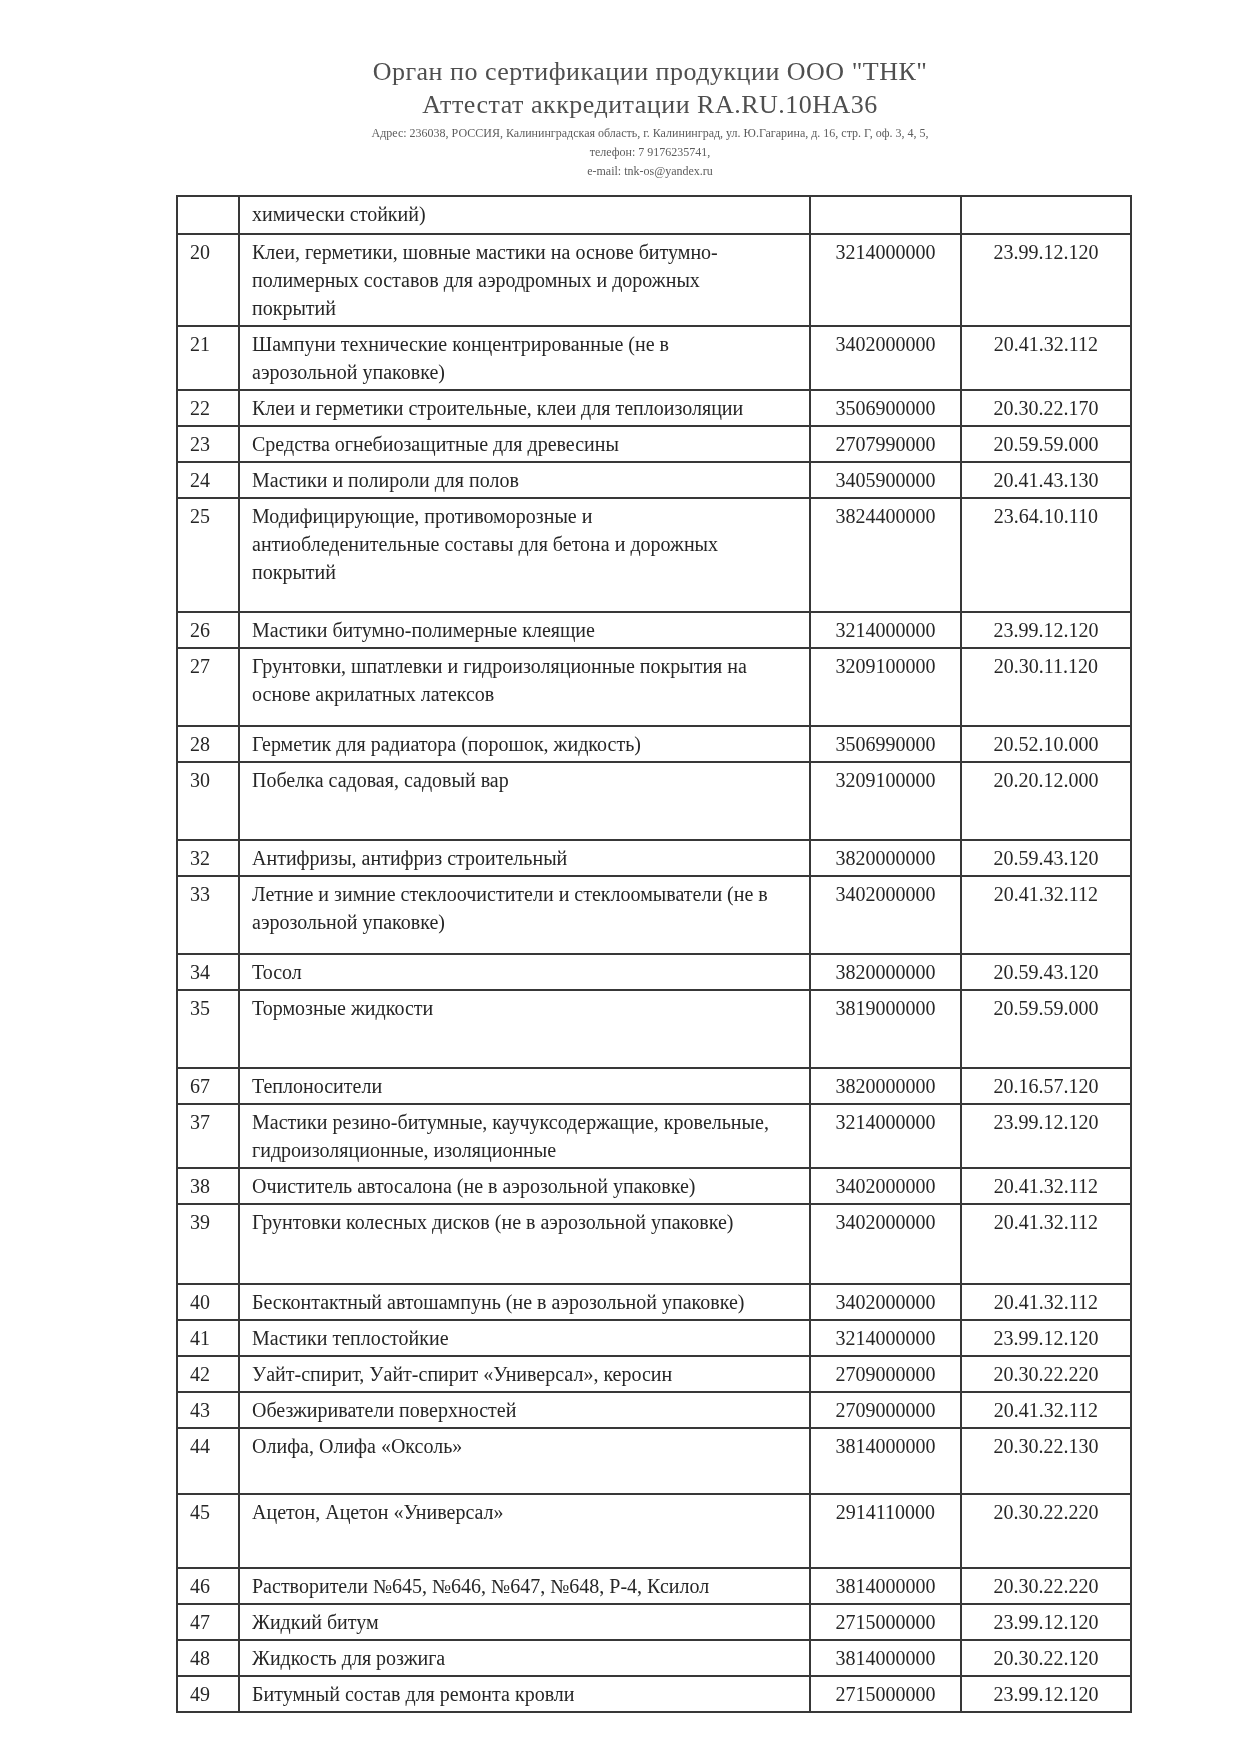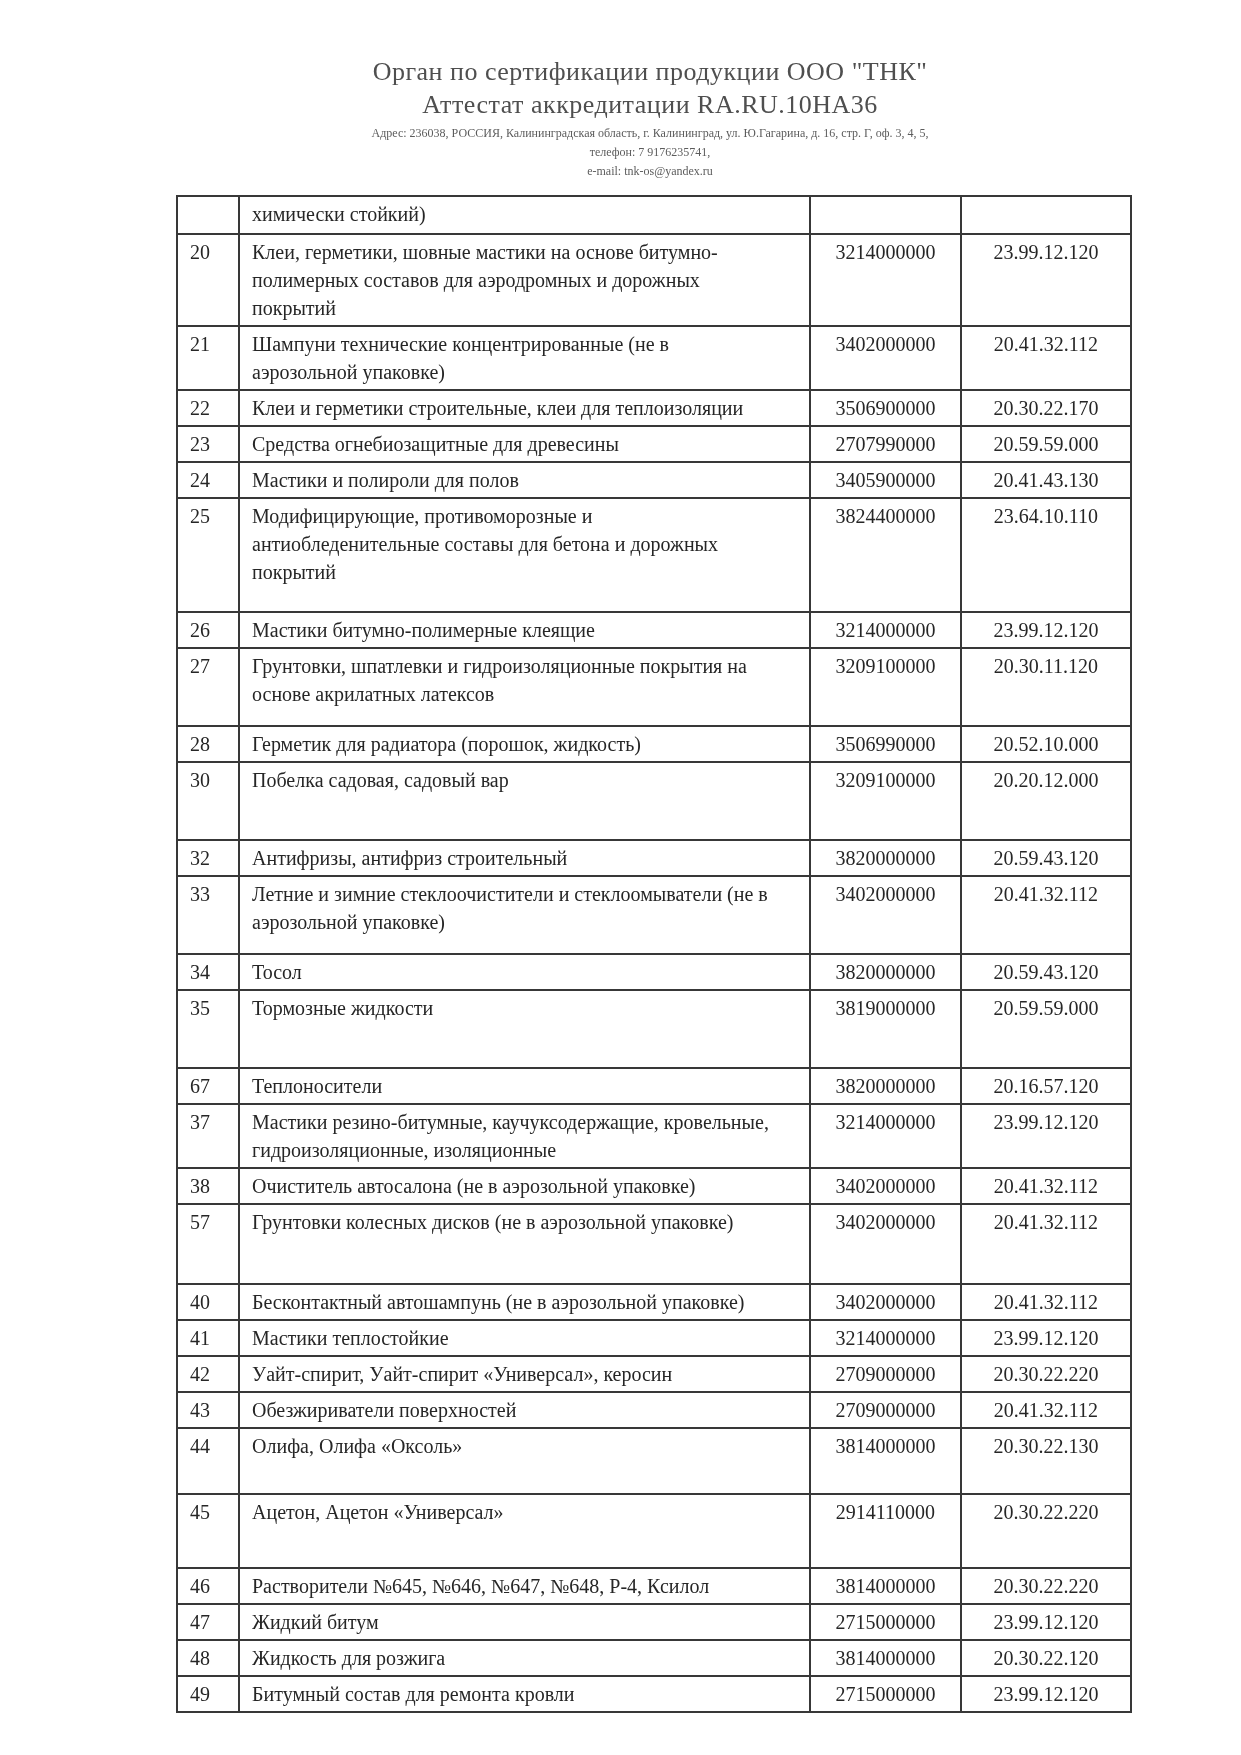--- a/index.html
+++ b/index.html
@@ -191,21 +191,21 @@
           <td class="code">3214000000</td>
           <td class="code">23.99.12.120</td>
         </tr>
         <tr>
           <td class="num">38</td>
           <td class="desc">Очиститель автосалона (не в аэрозольной упаковке)</td>
           <td class="code">3402000000</td>
           <td class="code">20.41.32.112</td>
         </tr>
         <tr>
-          <td class="num">57</td>
+          <td class="num">39</td>
           <td class="desc">Грунтовки колесных дисков (не в аэрозольной упаковке)</td>
           <td class="code">3402000000</td>
           <td class="code">20.41.32.112</td>
         </tr>
         <tr>
           <td class="num">40</td>
           <td class="desc">Бесконтактный автошампунь (не в аэрозольной упаковке)</td>
           <td class="code">3402000000</td>
           <td class="code">20.41.32.112</td>
         </tr>

